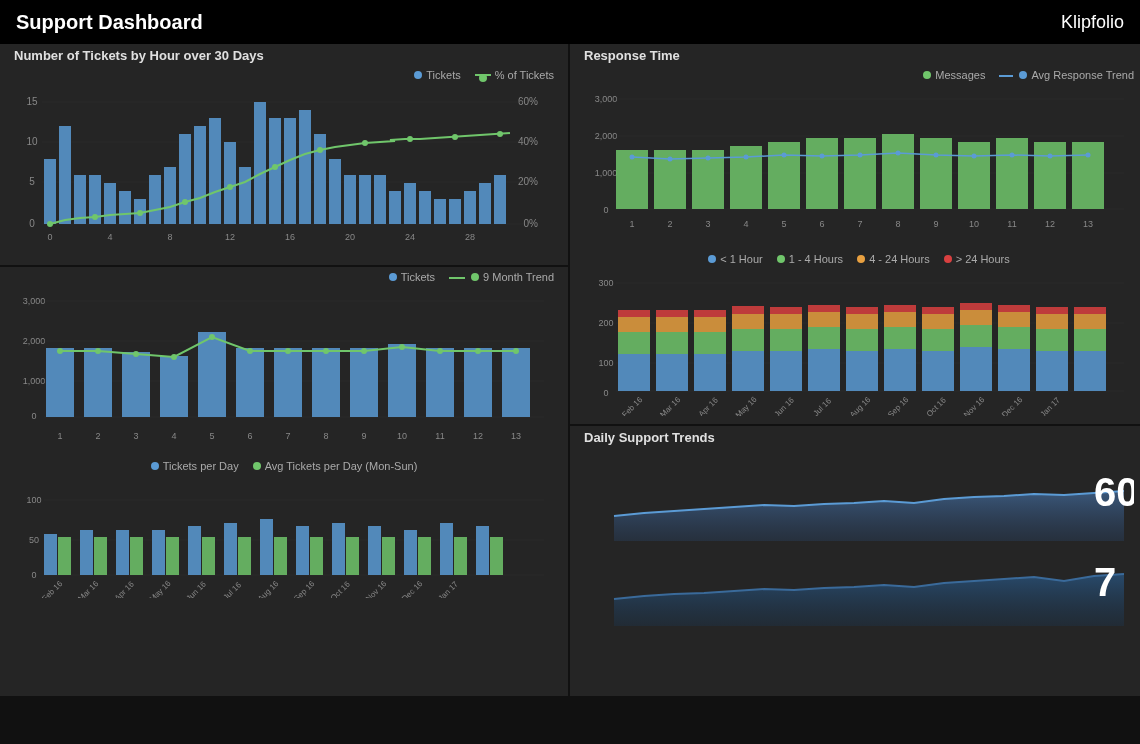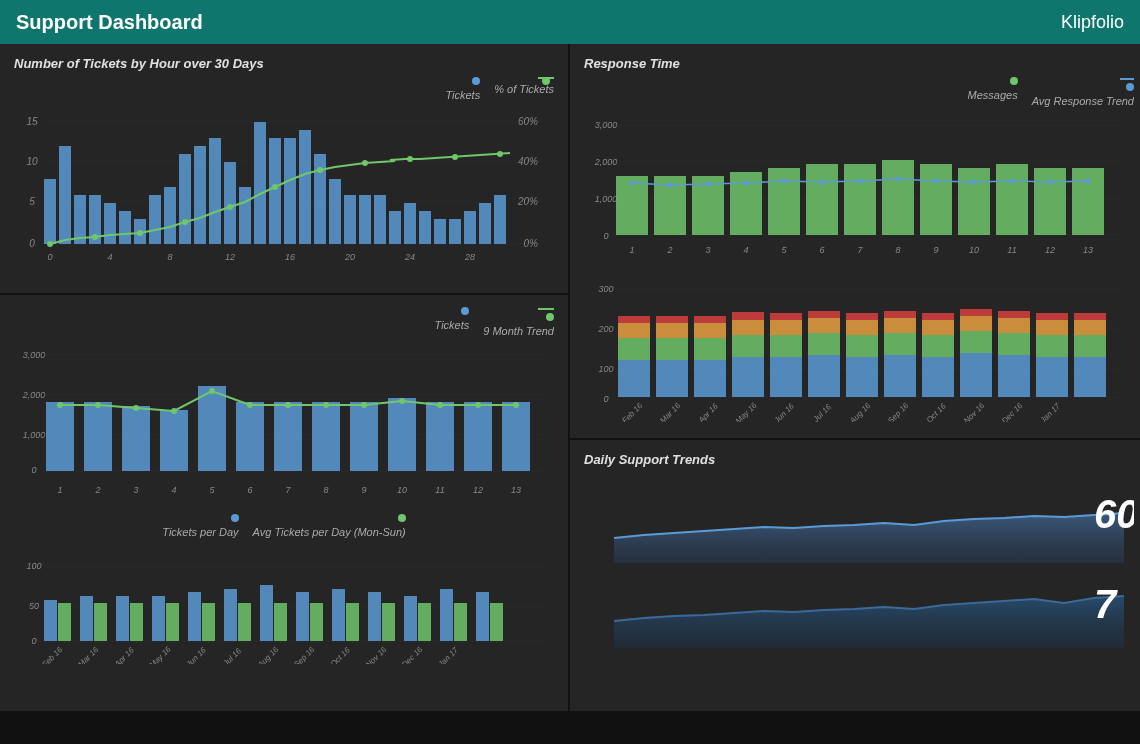--- a/index.html
+++ b/index.html
@@ -5,21 +5,21 @@
     * { margin: 0; padding: 0; box-sizing: border-box; }
     body {
       background: #1a1a1a;
       color: #ccc;
       font-family: Arial, sans-serif;
       width: 1140px;
       height: 744px;
       overflow: hidden;
     }
     .header {
-      background: #0f766e;
+      background: #000000;
       padding: 10px 16px;
       display: flex;
       justify-content: space-between;
       align-items: center;
       height: 44px;
     }
     .header-title {
       color: #fff;
       font-size: 20px;
       font-weight: bold;
@@ -33,24 +33,23 @@
     .main {
       display: grid;
       grid-template-columns: 1fr 1fr;
       grid-template-rows: auto auto;
       gap: 2px;
       height: calc(744px - 44px);
       background: #111;
     }
     .panel {
       background: #252525;
-      padding: 12px 14px;
+      padding: 4px 14px;
       position: relative;
       overflow: hidden;
-      font-style: italic;
     }
     .panel-title {
       color: #e0e0e0;
       font-size: 13px;
       font-weight: bold;
       margin-bottom: 6px;
     }
     .left-panels {
       display: flex;
       flex-direction: column;
@@ -65,23 +64,22 @@
     .legend {
       display: flex;
       gap: 14px;
       font-size: 11px;
       color: #aaa;
       margin-bottom: 4px;
       flex-wrap: wrap;
     }
     .legend-item {
       display: flex;
-      align-items: flex-end;
+      align-items: center;
       gap: 4px;
-      flex-direction: column;
     }
     .legend-dot {
       width: 8px;
       height: 8px;
       border-radius: 50%;
     }
     .legend-line {
       width: 16px;
       height: 2px;
       position: relative;
@@ -431,20 +429,40 @@
             <text x="282" y="130" fill="#888" font-size="9" text-anchor="middle">8</text>
             <text x="320" y="130" fill="#888" font-size="9" text-anchor="middle">9</text>
             <text x="358" y="130" fill="#888" font-size="9" text-anchor="middle">10</text>
             <text x="396" y="130" fill="#888" font-size="9" text-anchor="middle">11</text>
             <text x="434" y="130" fill="#888" font-size="9" text-anchor="middle">12</text>
             <text x="472" y="130" fill="#888" font-size="9" text-anchor="middle">13</text>
           </g>
         </svg>
       </div>
 
+      <div style="display:flex;justify-content:center;margin:2px 0;">
+        <div class="legend">
+          <div class="legend-item">
+            <div class="legend-dot" style="background:#5b9bd5;"></div>
+            <span>&lt; 1 Hour</span>
+          </div>
+          <div class="legend-item">
+            <div class="legend-dot" style="background:#70c66b;"></div>
+            <span>1 - 4 Hours</span>
+          </div>
+          <div class="legend-item">
+            <div class="legend-dot" style="background:#e8a040;"></div>
+            <span>4 - 24 Hours</span>
+          </div>
+          <div class="legend-item">
+            <div class="legend-dot" style="background:#d94040;"></div>
+            <span>&gt; 24 Hours</span>
+          </div>
+        </div>
+      </div>
 
       <div class="chart-area">
         <svg width="550" height="145" viewBox="0 0 550 145">
           <text x="22" y="15" fill="#888" font-size="9" text-anchor="middle">300</text>
           <text x="22" y="55" fill="#888" font-size="9" text-anchor="middle">200</text>
           <text x="22" y="95" fill="#888" font-size="9" text-anchor="middle">100</text>
           <text x="22" y="125" fill="#888" font-size="9" text-anchor="middle">0</text>
 
           <line x1="32" y1="12" x2="540" y2="12" stroke="#333" stroke-width="0.5"></line>
           <line x1="32" y1="52" x2="540" y2="52" stroke="#333" stroke-width="0.5"></line>

